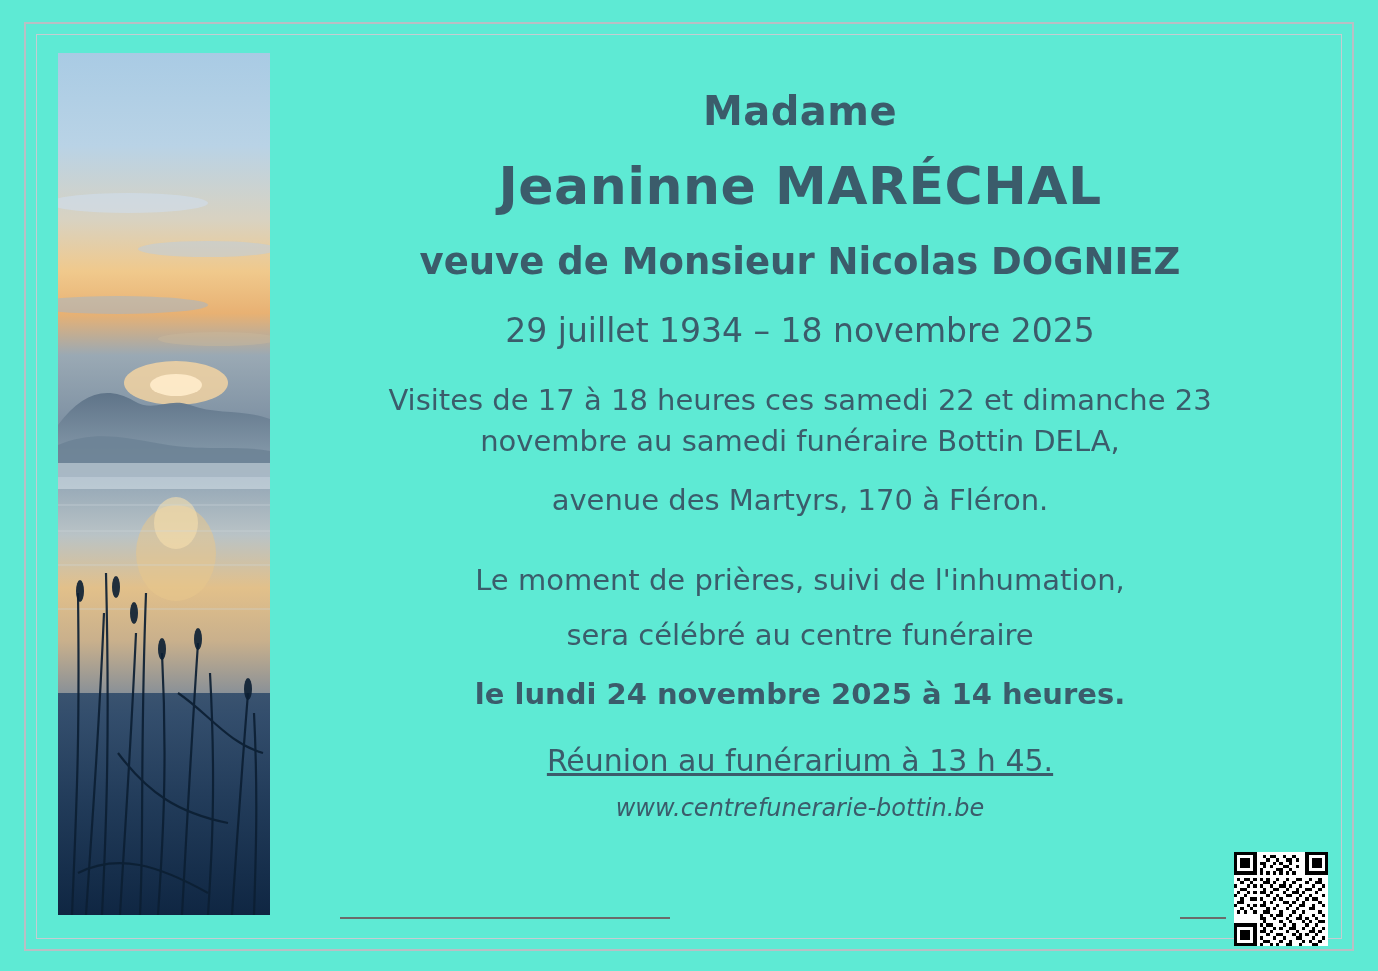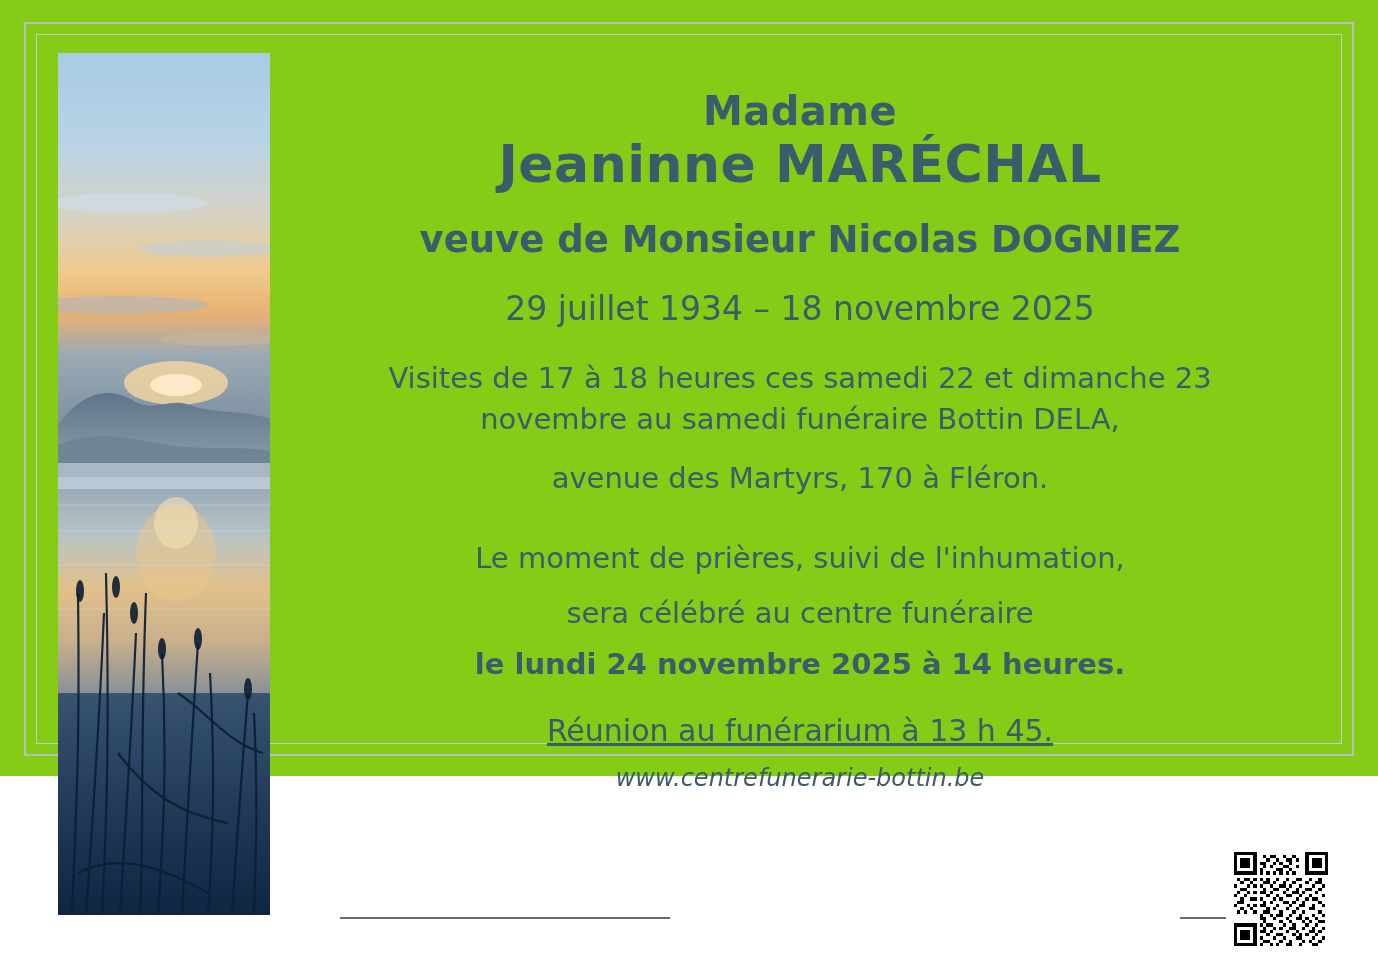--- a/index.html
+++ b/index.html
@@ -11,22 +11,22 @@
     width: 1378px;
     height: 971px;
     font-family: "DejaVu Sans", sans-serif;
     overflow: hidden;
   }
 
   .notice {
     position: absolute;
     left: 0; top: 0;
     width: 1378px;
-    height: 776px;
-    background: #84cc16;
+    height: 971px;
+    background: #5eead4;
     box-sizing: border-box;
   }
 
   
   .frame-outer {
     position: absolute;
     left: 24px;
     top: 22px;
     right: 24px;
     bottom: 20px;
@@ -68,20 +68,21 @@
   }
 
   .t-madame {
     margin-top: 35px;
     font-size: 40px;
     font-weight: bold;
     letter-spacing: 0.5px;
     color: #3b5c6b;
   }
   .t-name {
+    margin-top: 22px;
     font-size: 52px;
     font-weight: bold;
     color: #3b5c6b;
     letter-spacing: 0.5px;
   }
   .t-spouse {
     margin-top: 24px;
     font-size: 37px;
     font-weight: bold;
     color: #3b5c6b;
@@ -247,21 +248,21 @@
 
     <div class="block">
       <div>Visites de 17 à 18 heures ces samedi 22 et dimanche 23</div>
       <div>novembre au samedi funéraire Bottin DELA,</div>
       <div style="margin-top:18px;">avenue des Martyrs, 170 à Fléron.</div>
     </div>
 
     <div class="block second">
       <div>Le moment de prières, suivi de l'inhumation,</div>
       <div style="margin-top:14px;">sera célébré au centre funéraire</div>
-      <div class="line-strong" style="margin-top:10px;">le lundi 24 novembre 2025 à 14 heures.</div>
+      <div class="line-strong" style="margin-top:18px;">le lundi 24 novembre 2025 à 14 heures.</div>
     </div>
 
     <div class="t-reunion">Réunion au funérarium à 13 h 45.</div>
     <div class="t-web">www.centrefunerarie-bottin.be</div>
   </div>
 
   <div class="rule-left"></div>
   <div class="rule-right"></div>
 
   <div class="qr">

